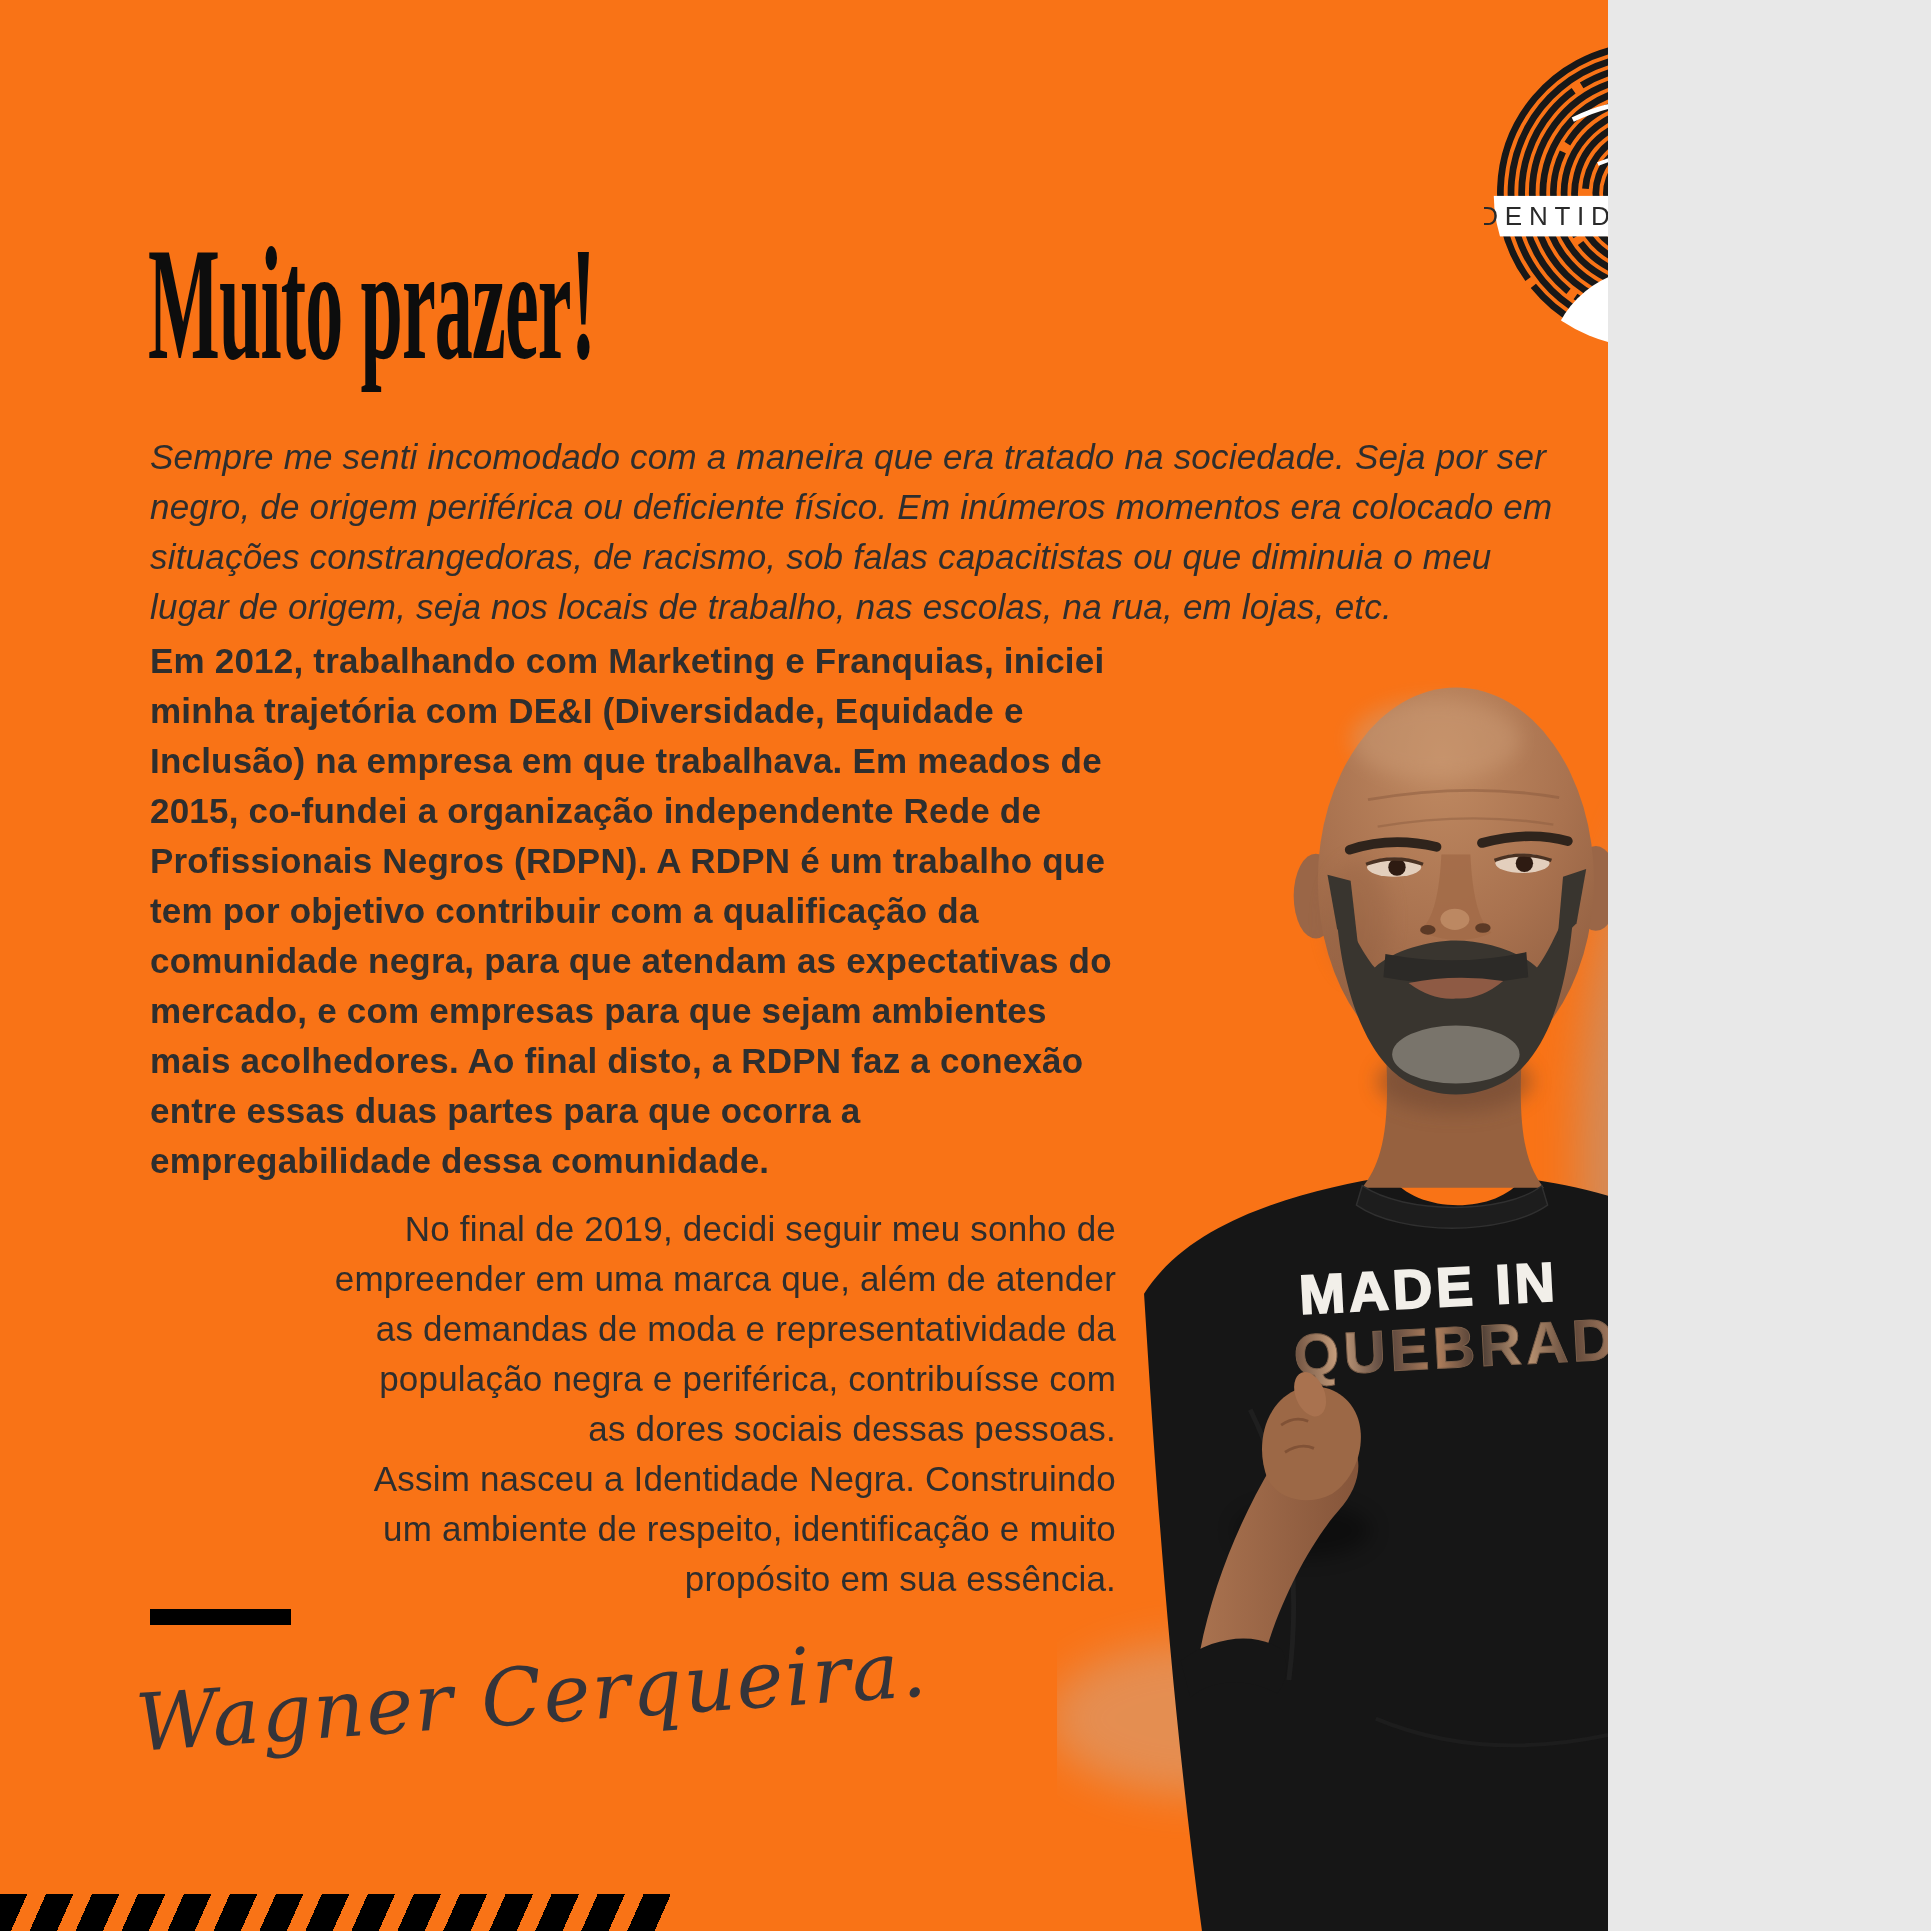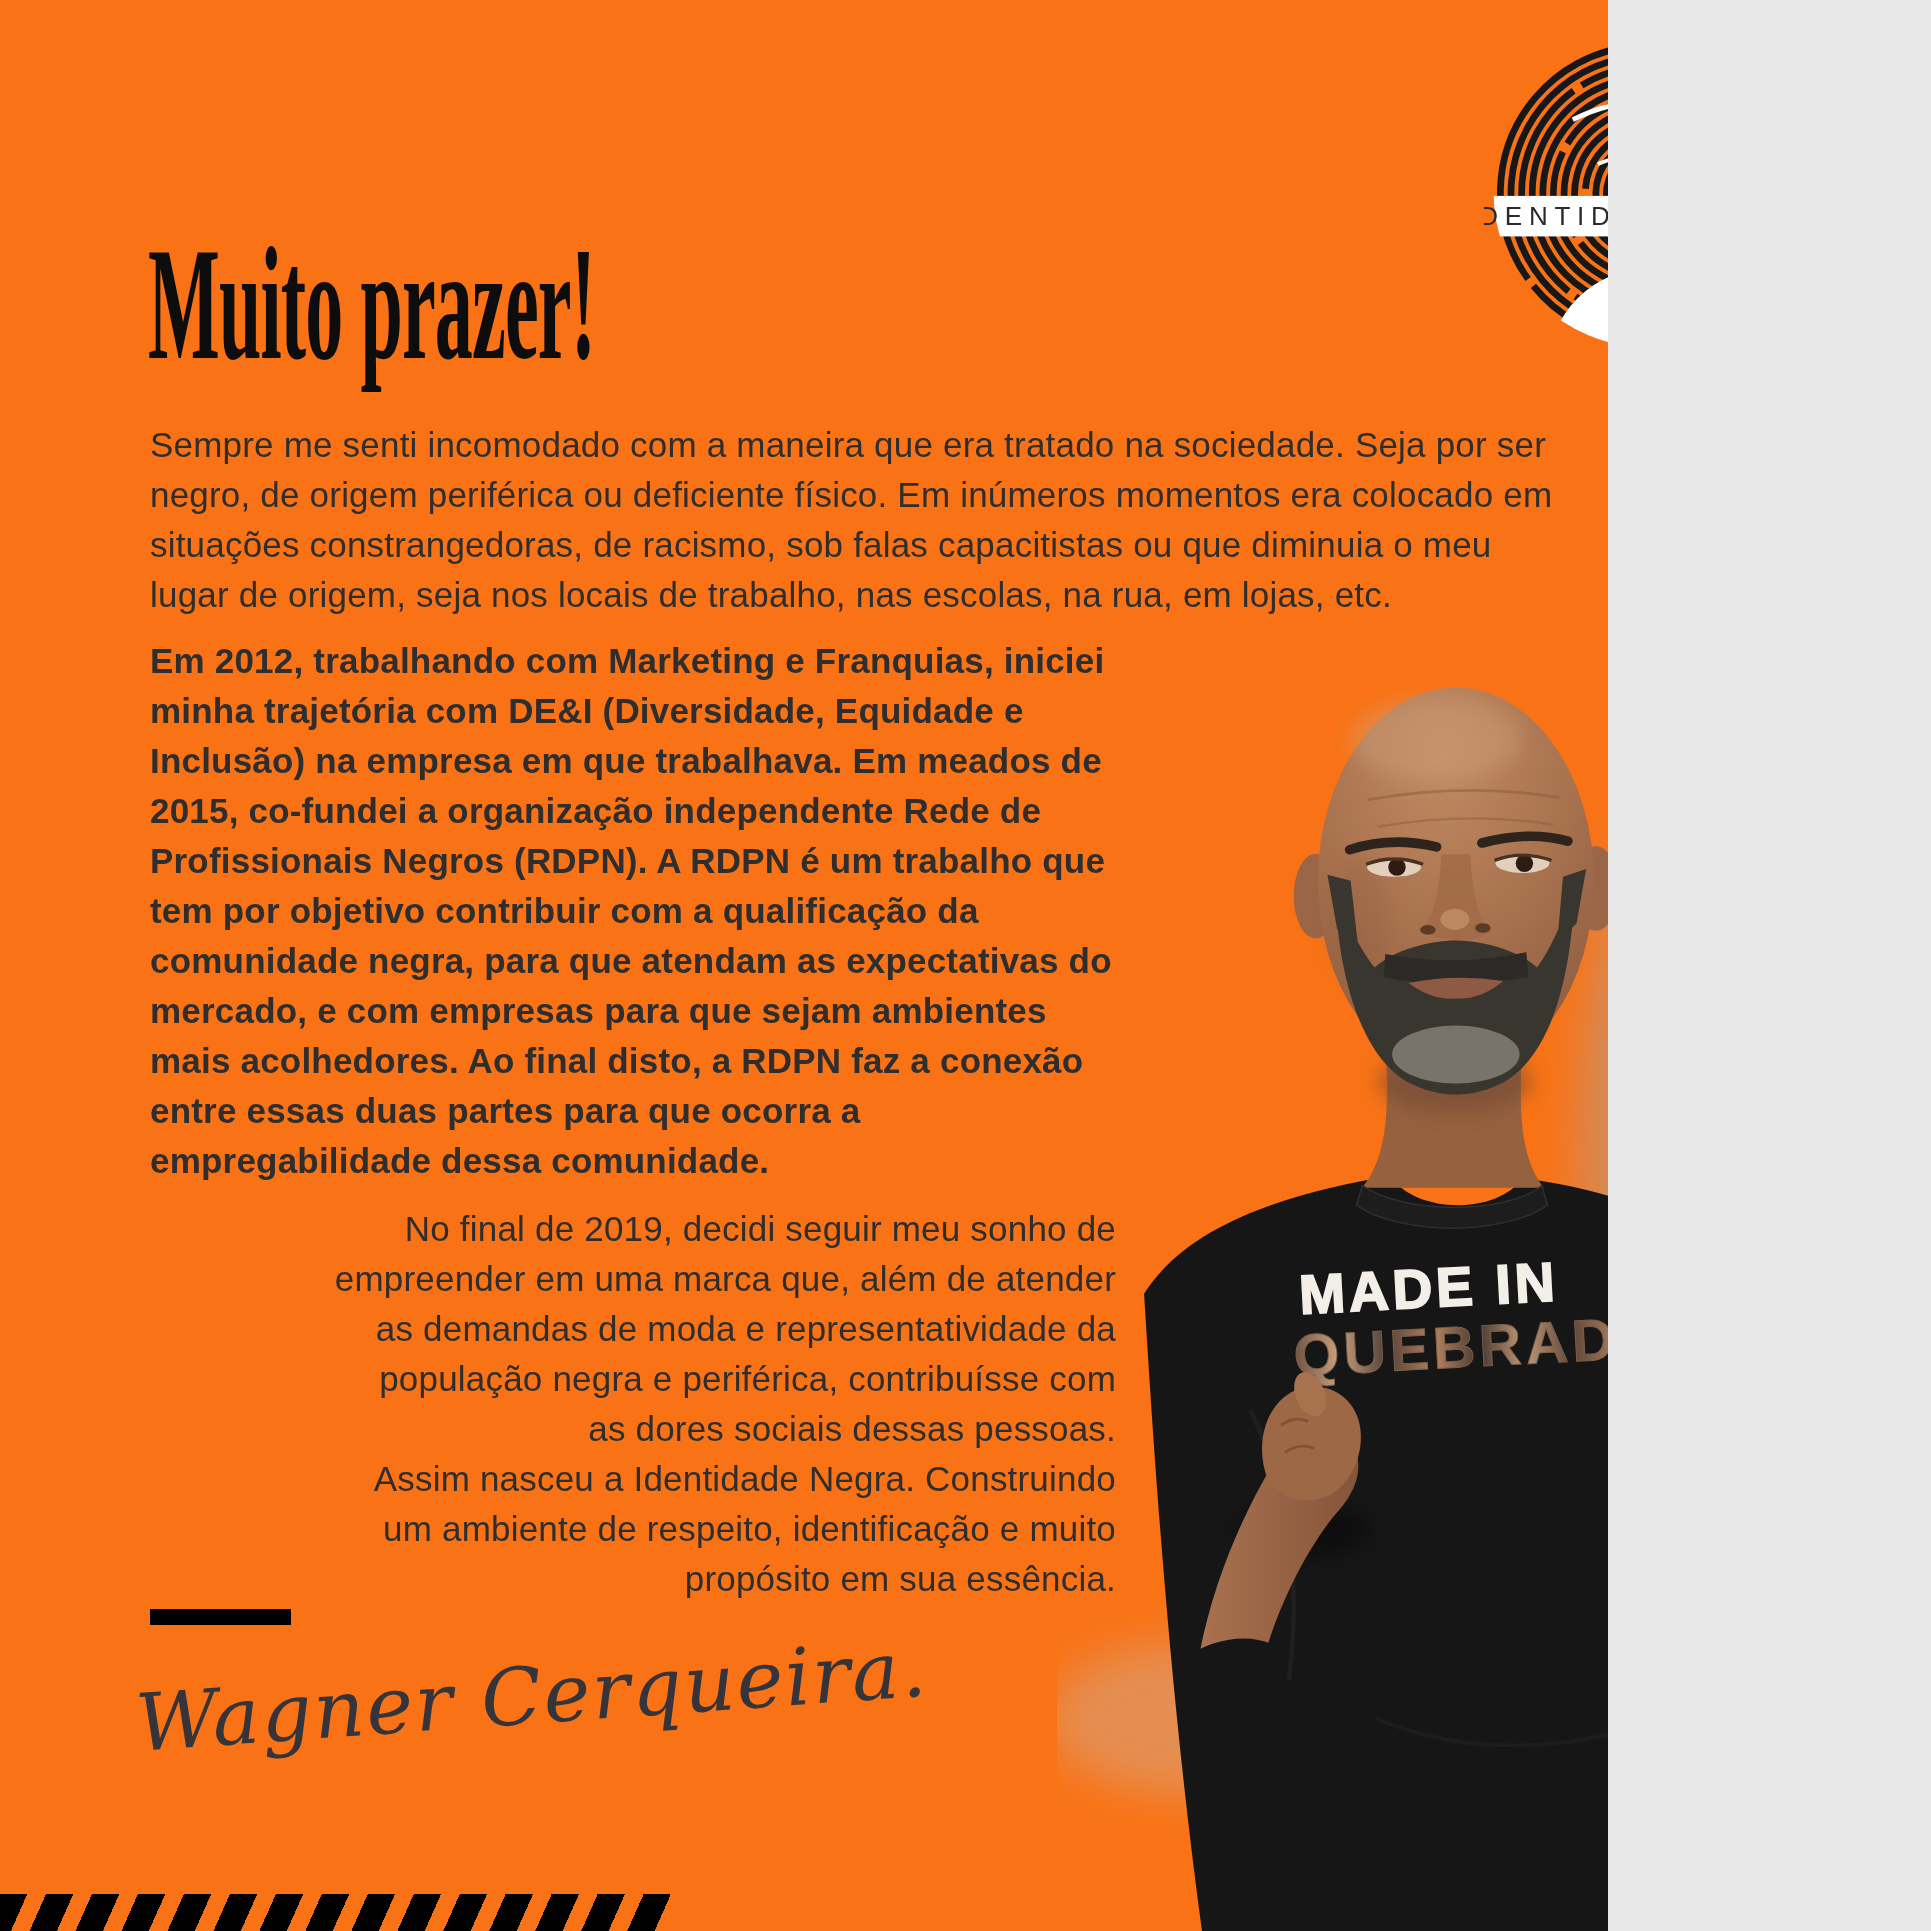--- a/index.html
+++ b/index.html
@@ -15,21 +15,21 @@
     transform:scaleX(0.47);transform-origin:left top;
     letter-spacing:-1.9px;white-space:nowrap;
   }
   
   .para{
     position:absolute;left:150px;margin:0;
     font-size:35px;line-height:50px;font-weight:400;color:#2e2e2e;
     letter-spacing:0.2px;white-space:pre-line;width:1593px;
   }
   .p1{top:303px;}
-  .p2{top:420px;}
+  .p2{top:432px;font-style:italic;}
   .p3{top:636px;width:966px;font-weight:bold;}
   .p4{top:1204px;width:966px;text-align:right;}
   
   .divider{
     position:absolute;left:150px;top:1609px;width:141px;height:16.4px;background:#000;
   }
   
   .signature{
     position:absolute;left:133px;top:1678px;
     font-family:"DejaVu Serif","Liberation Serif",serif;

